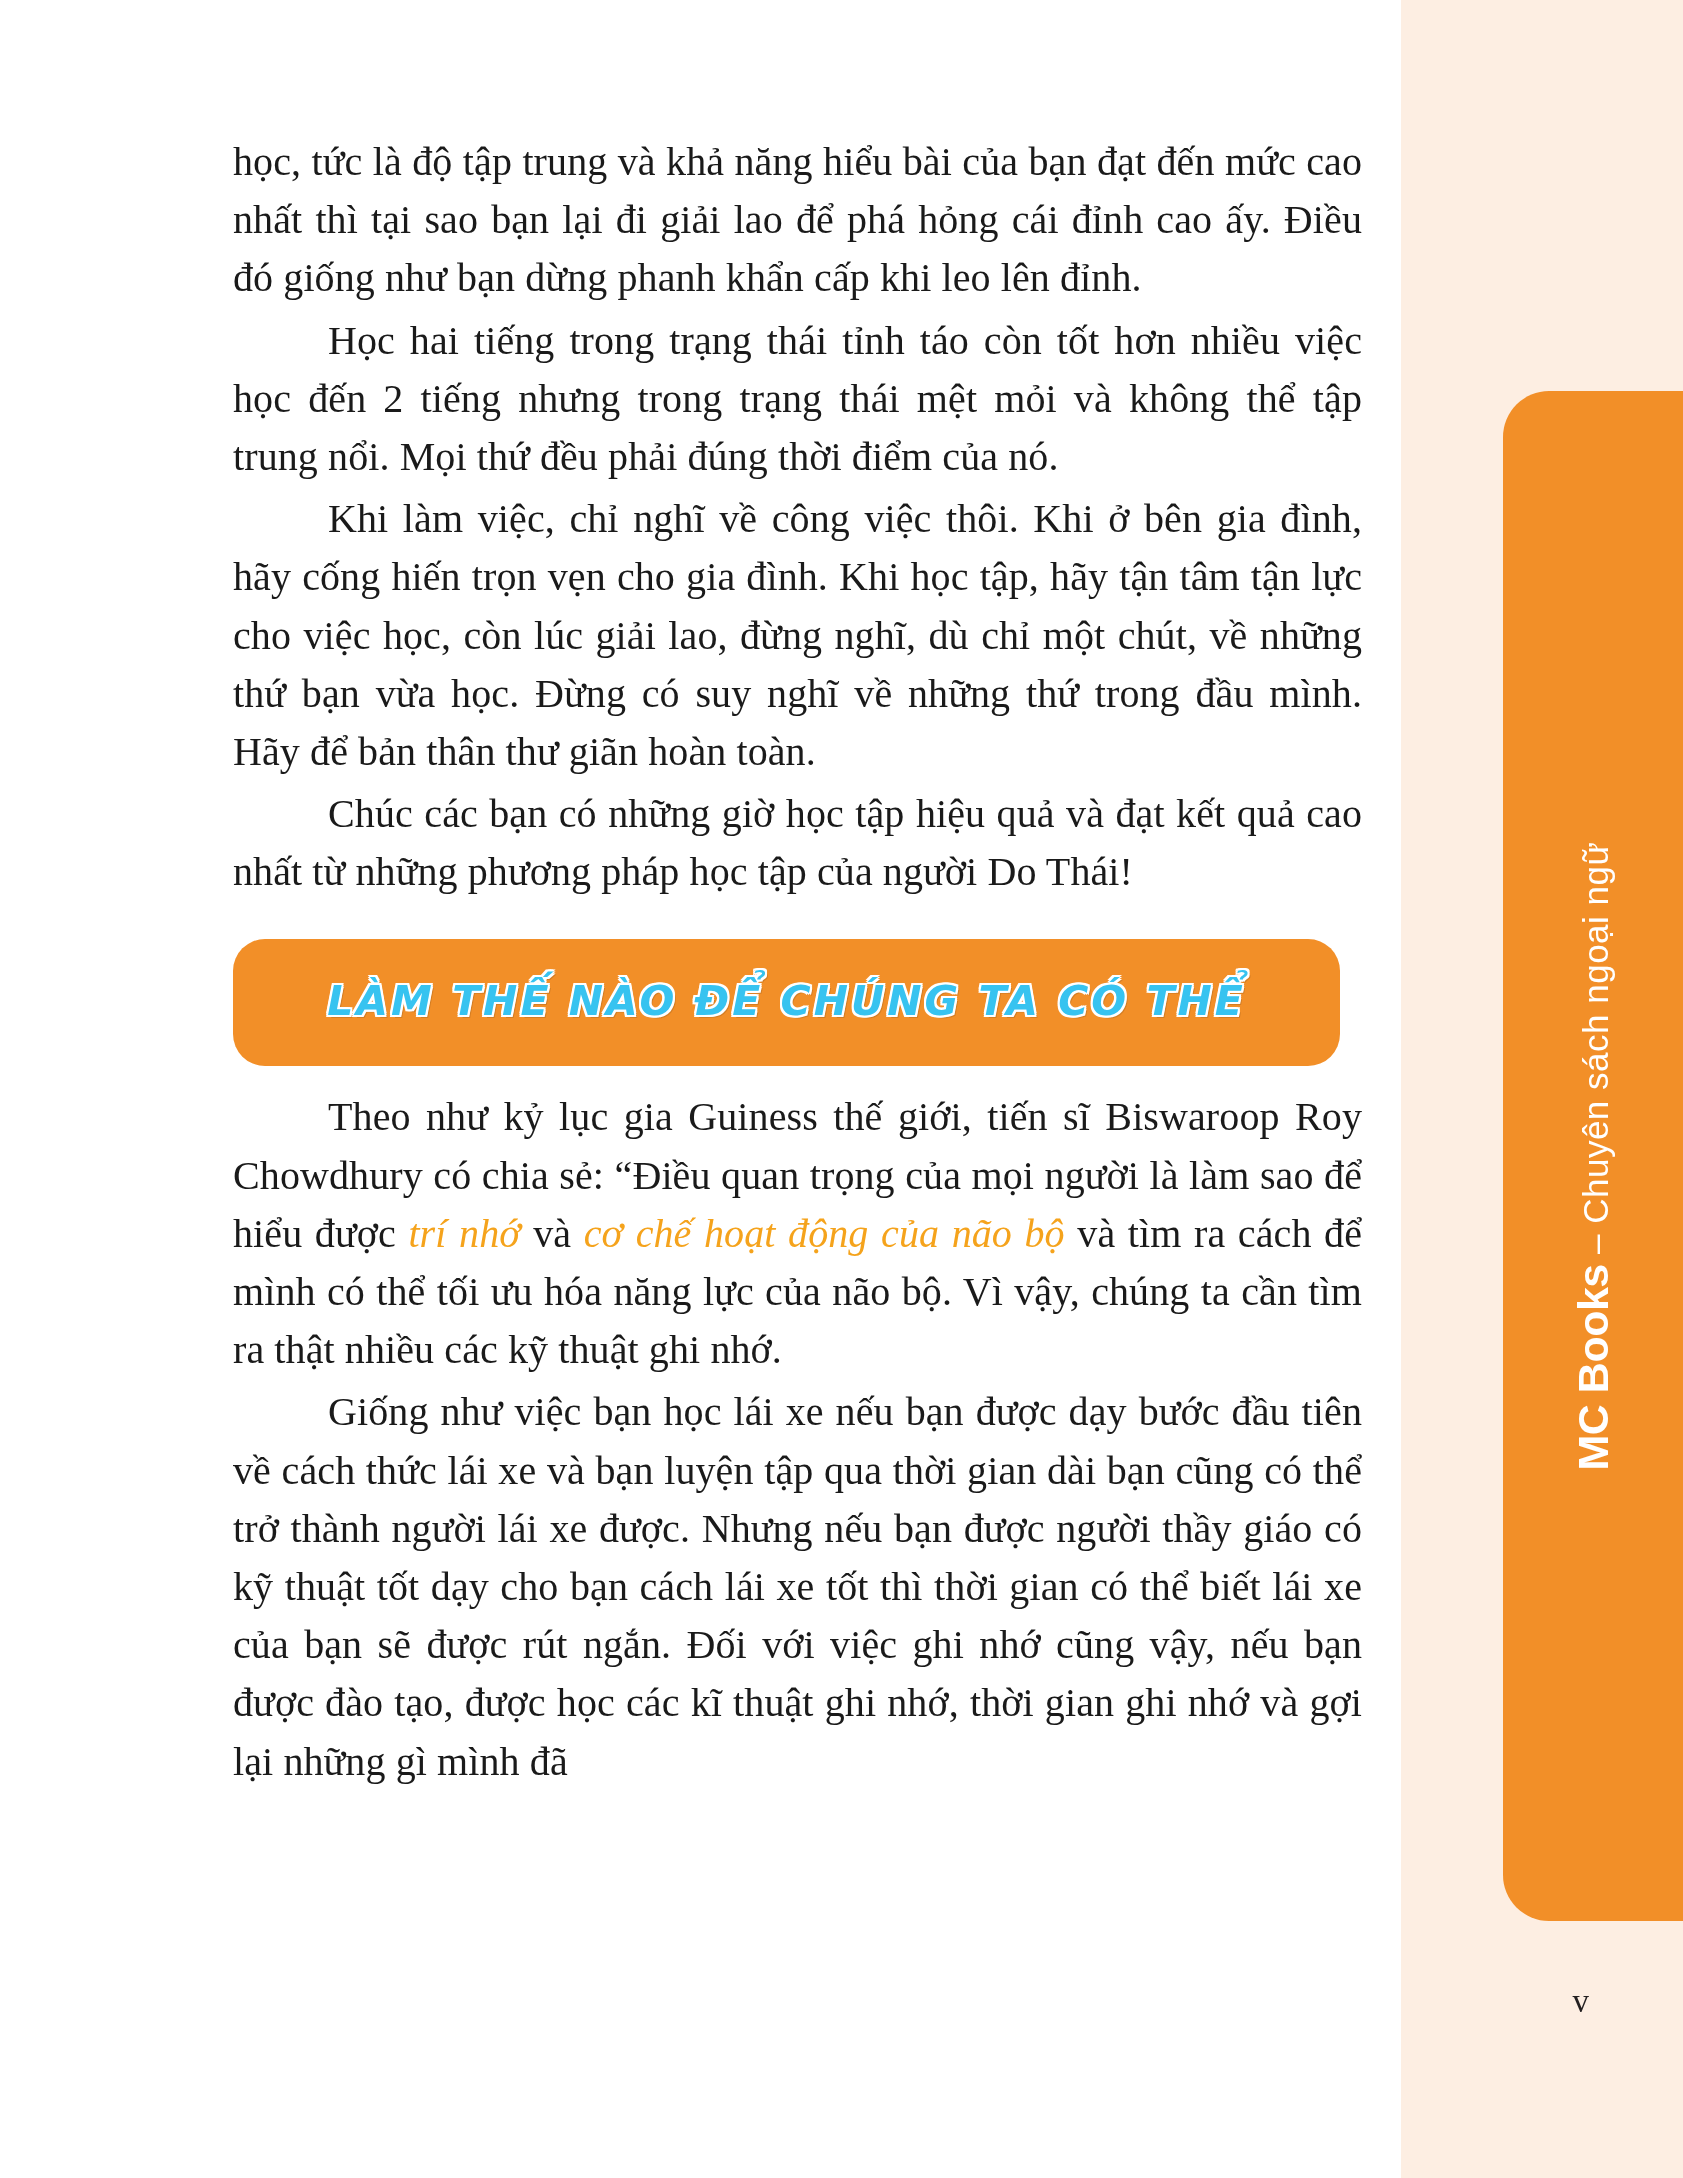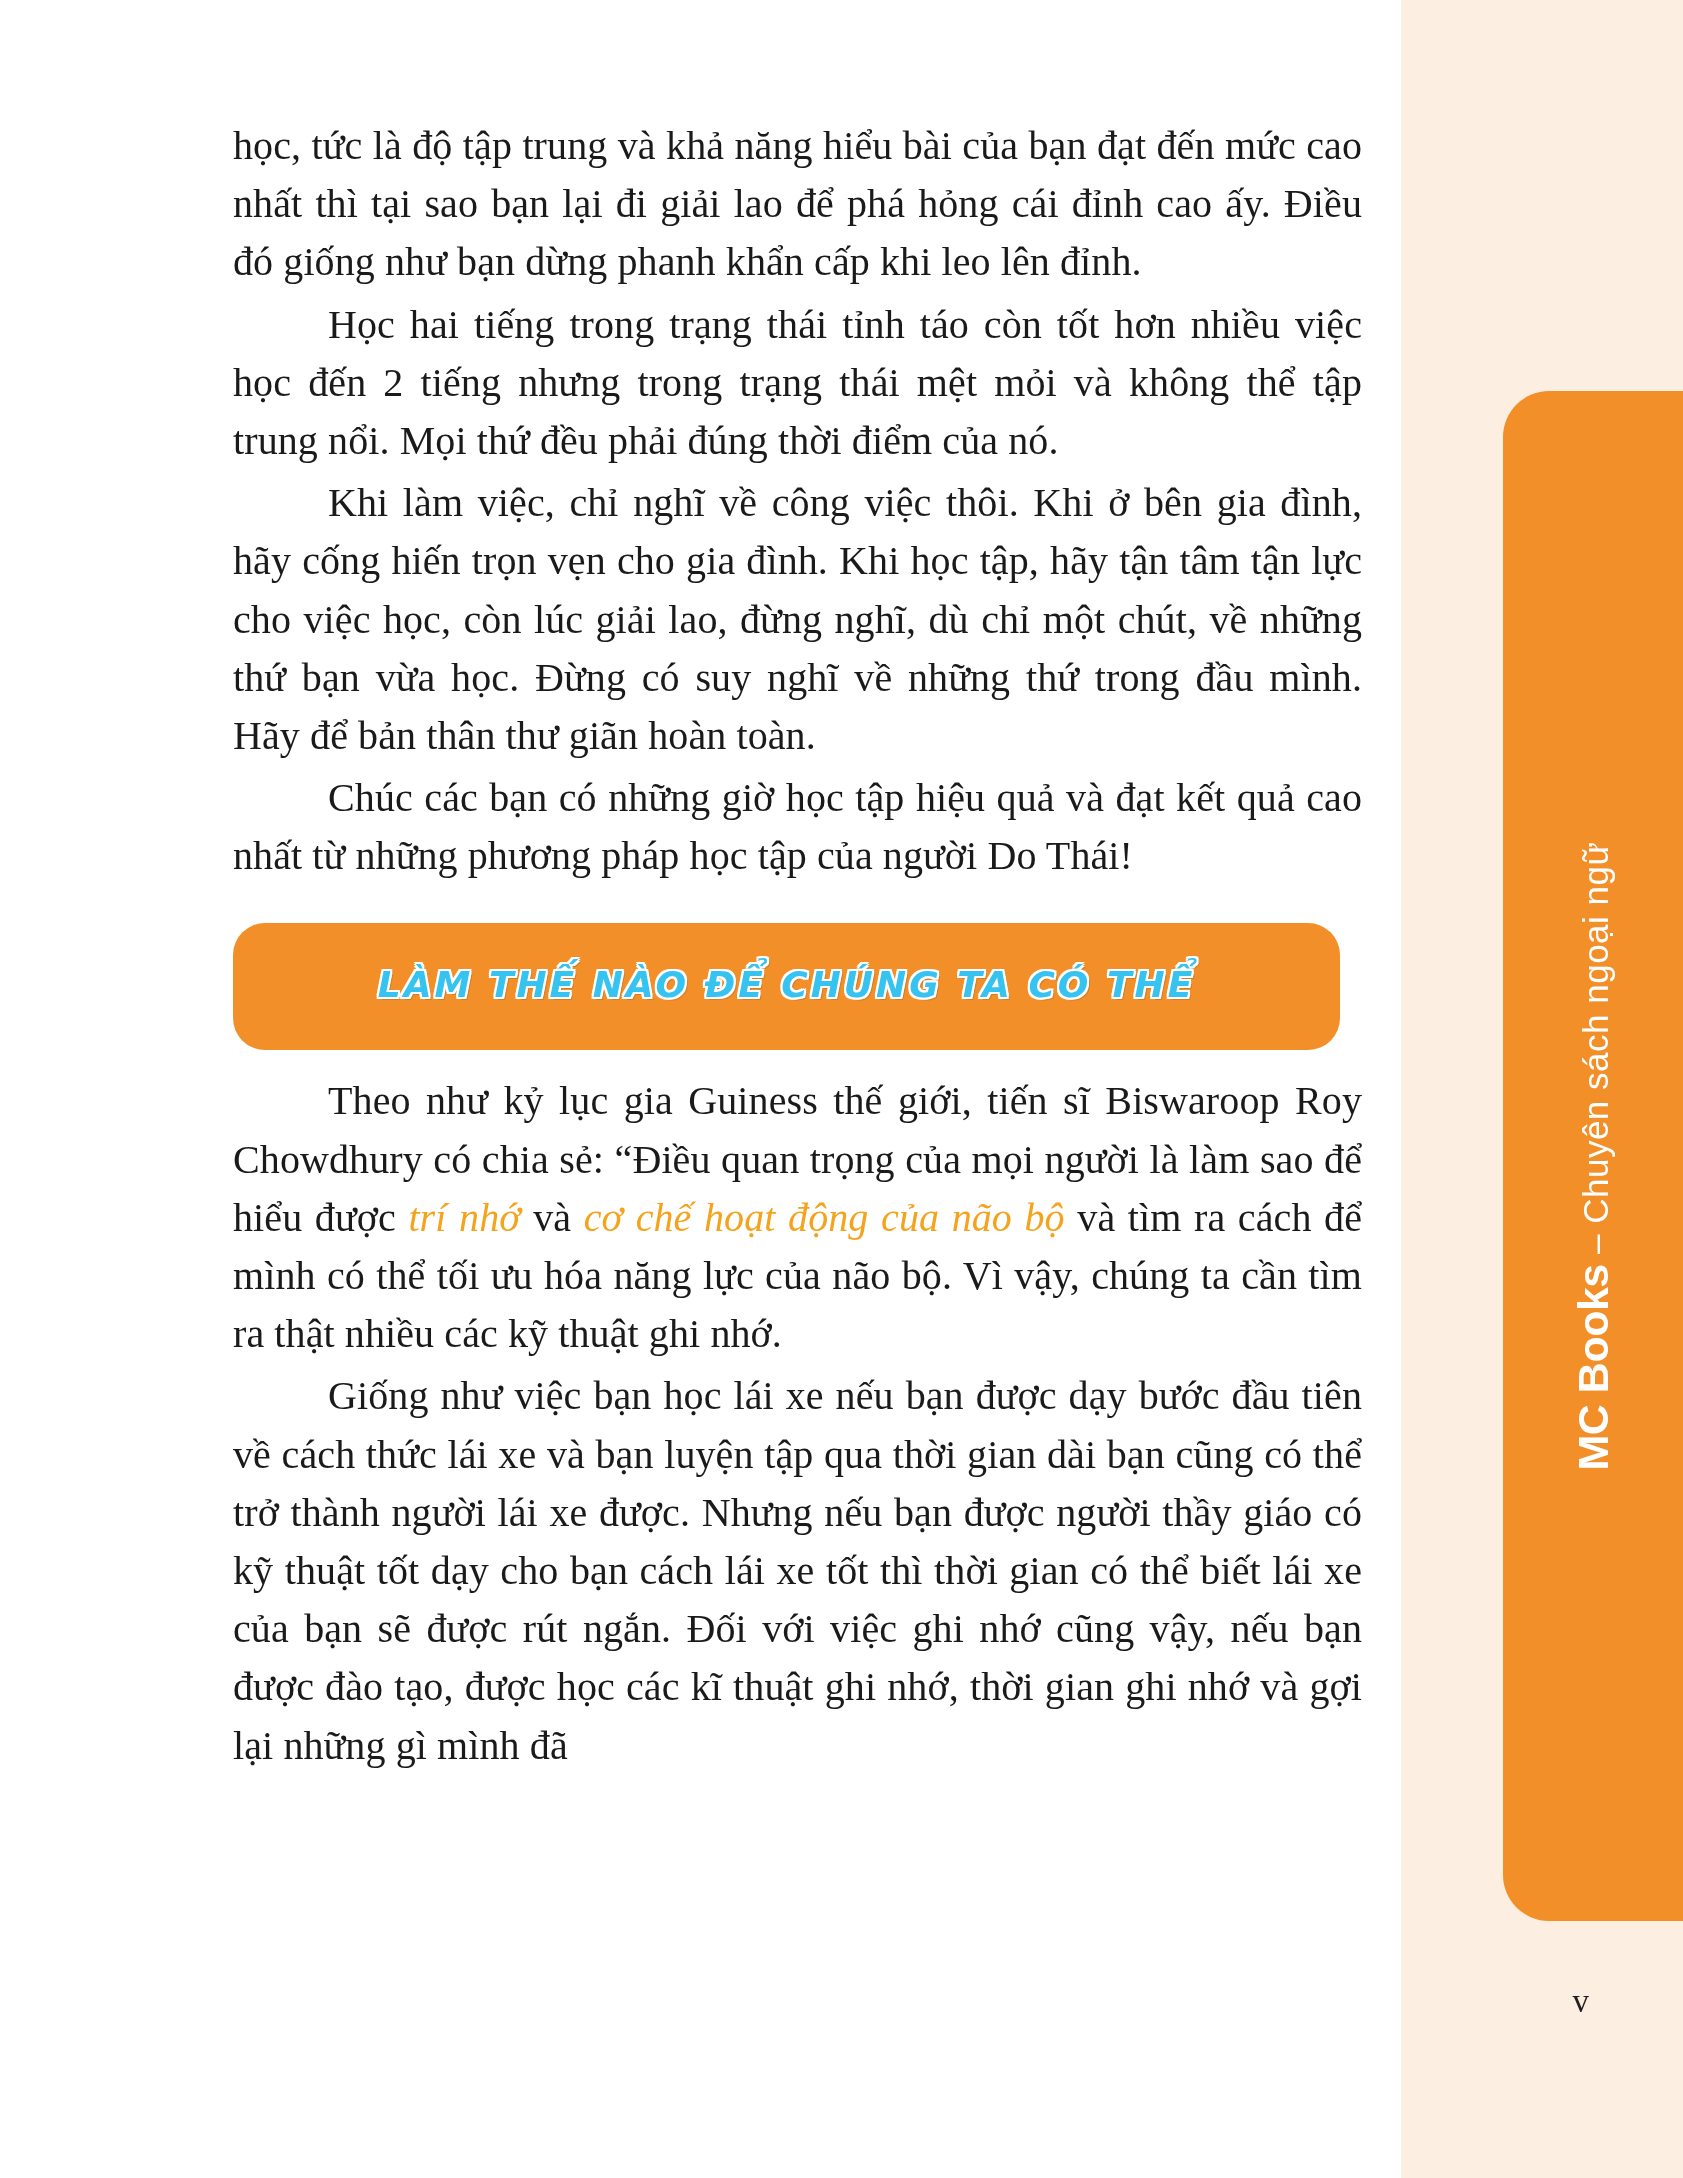--- a/index.html
+++ b/index.html
@@ -56,21 +56,21 @@
     bottom: 158px;
     color: #231f20;
     font-family: "Liberation Serif", serif;
     font-size: 33px;
   }
 
   
   .content {
     position: absolute;
     left: 233px;
-    top: 117px;
+    top: 133px;
     width: 1129px;
   }
   p.body-text {
     margin: 0 0 4px 0;
     font-size: 40px;
     line-height: 1.455;
     text-align: justify;
     text-indent: 0;
     color: #1a1a1a;
     letter-spacing: 0.1px;
@@ -93,21 +93,21 @@
     flex-direction: column;
     align-items: center;
     justify-content: center;
     padding: 10px 0 14px 0;
     box-sizing: border-box;
   }
   .banner-line {
     font-family: "DejaVu Sans", sans-serif;
     font-weight: bold;
     font-style: italic;
-    font-size: 36px;
+    font-size: 41px;
     letter-spacing: 3px;
     color: #37c3f0;
     text-shadow:
        2px 0 0 #ffffff, -2px 0 0 #ffffff,
        0 2px 0 #ffffff, 0 -2px 0 #ffffff,
        2px 2px 0 #ffffff, -2px 2px 0 #ffffff,
        2px -2px 0 #ffffff, -2px -2px 0 #ffffff,
        3px 3px 0 rgba(0,0,0,0.12);
     line-height: 1.18;
     text-align: center;

